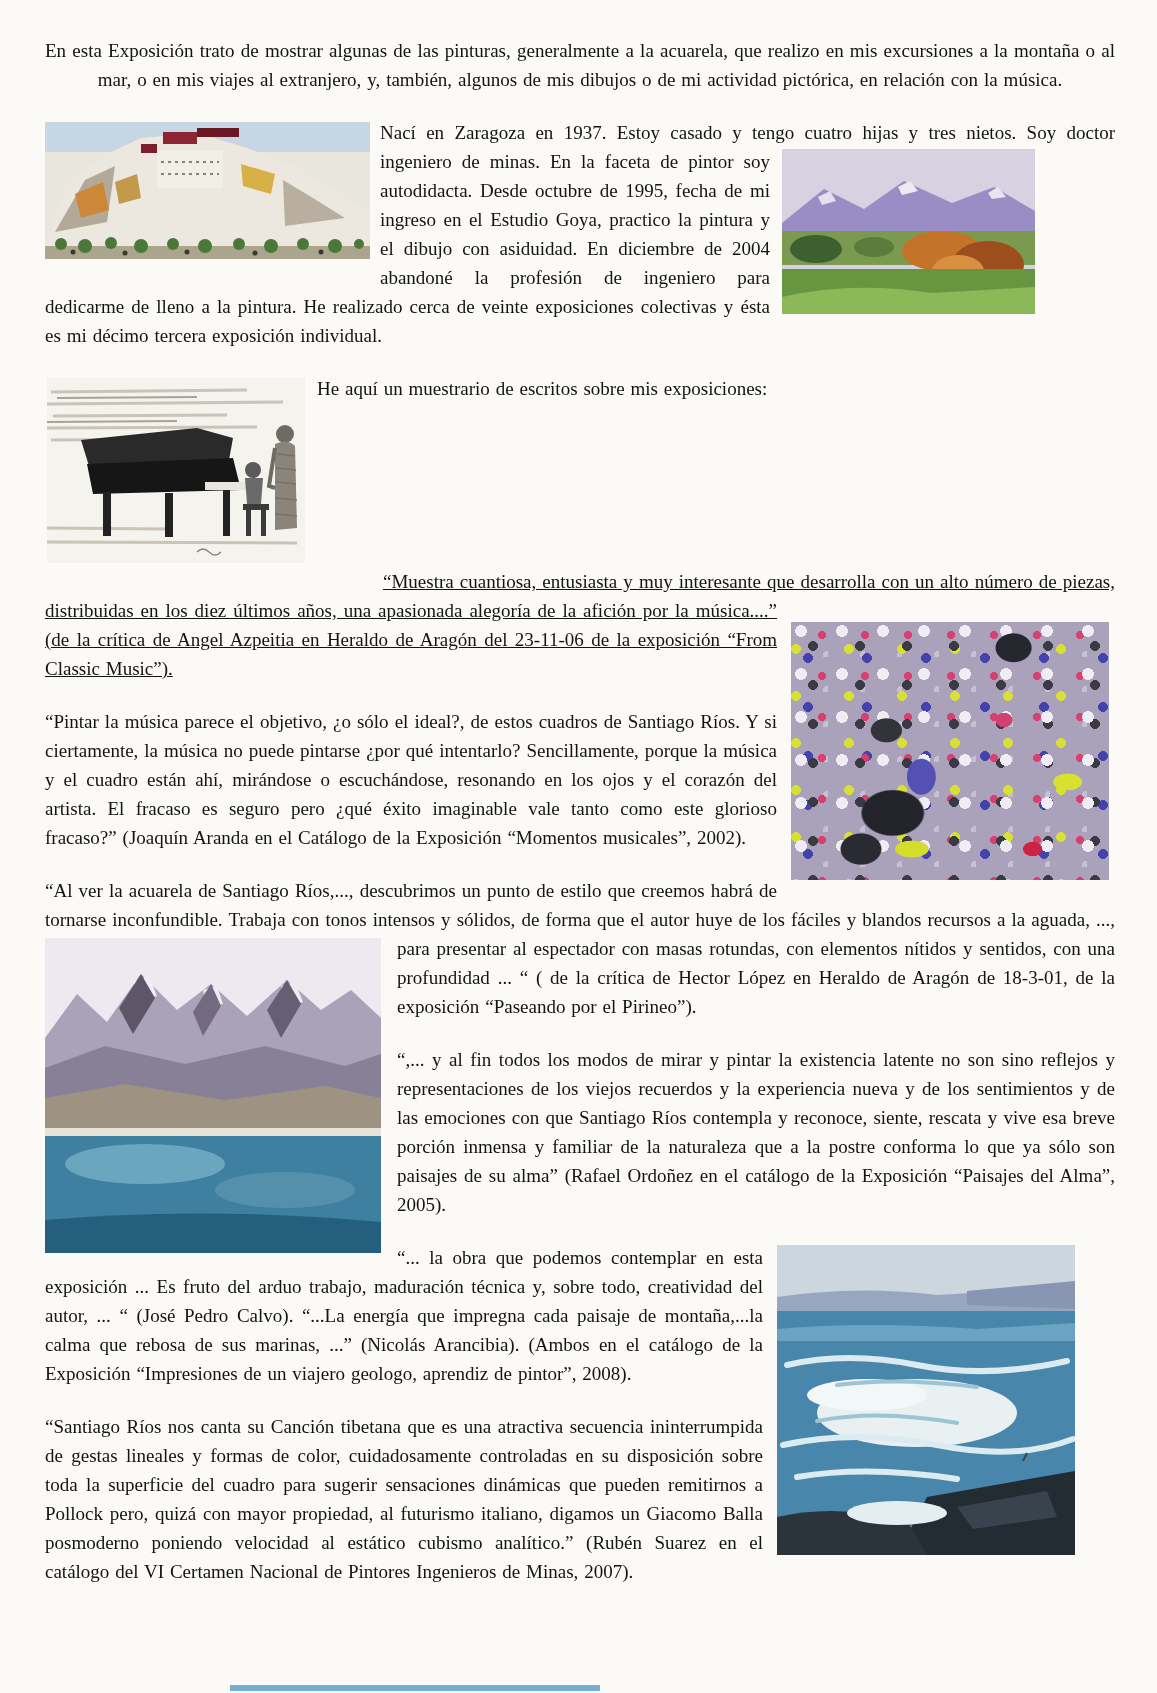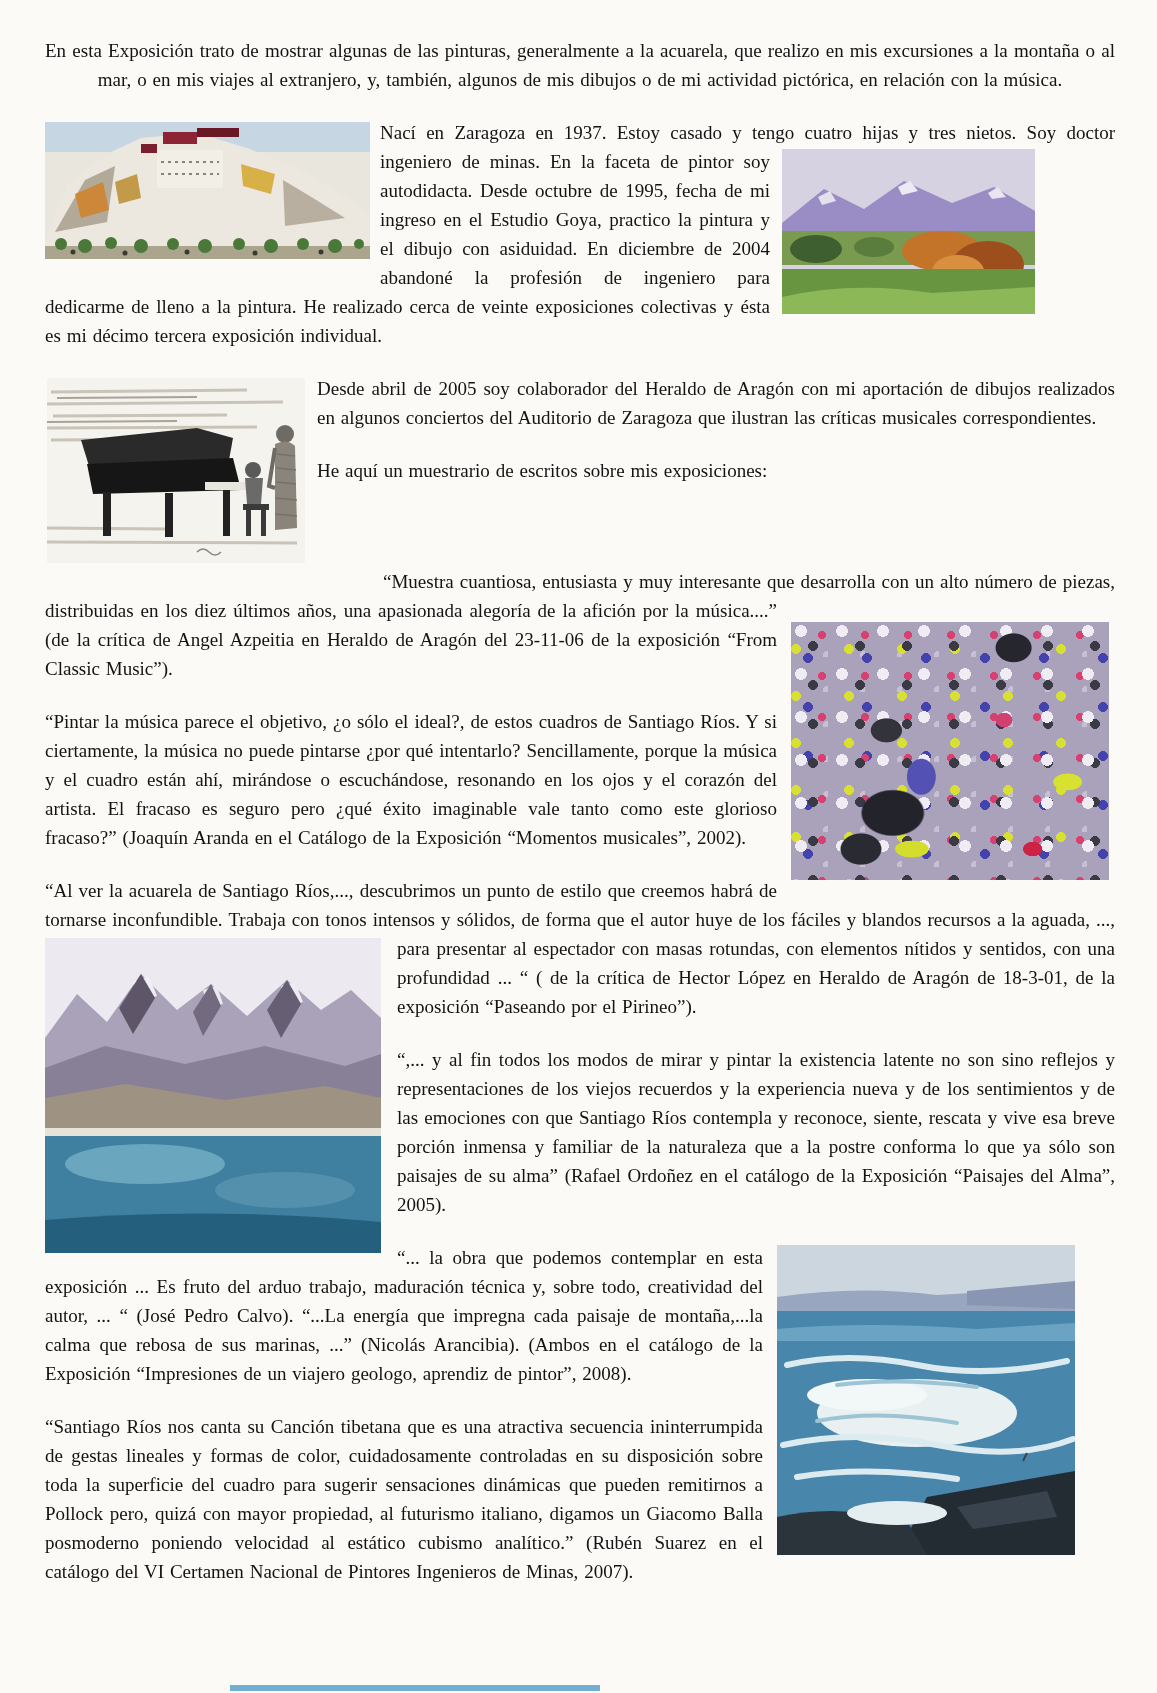--- a/index.html
+++ b/index.html
@@ -11,21 +11,21 @@
     overflow:hidden;
     box-sizing:border-box;
     padding:36px 42px 0 45px;
     font-family:"Liberation Serif","DejaVu Serif",serif;
     font-size:19px;line-height:29px;color:#131313;
     word-spacing:0.06em;
   }
   .para{margin:24px 0 0;text-align:justify;}
   .para.first{margin-top:0;}
   .center-last{text-align-last:center;}
-  .indent-first{text-indent:338px;}
+  .indent-first{text-indent:338px;text-decoration:underline;}
   .clear-l{clear:left;}
   .fl{float:left;}
   .fr{float:right;}
   svg.painting{display:block;background:#fff;}
   .p-tibet{width:325px;height:137px;margin:4px 10px 6px 0;}
   .p-autumn{width:253px;height:165px;margin:2px 80px 8px 12px;}
   .p-piano{width:258px;height:185px;margin:4px 12px 4px 2px;}
   .p-mountain{width:336px;height:315px;margin:4px 16px 6px 0;}
   .p-seascape{width:298px;height:310px;margin:2px 40px 6px 14px;}
   .p-abstract{
@@ -150,21 +150,20 @@
       <path d="M228,70 L222,108 L228,110" fill="none" stroke="#6e6a64" stroke-width="4"></path>
       <g stroke="#77716a" stroke-width="1.5">
         <line x1="230" y1="76" x2="248" y2="78"></line>
           <line x1="229" y1="90" x2="249" y2="92"></line>
         <line x1="229" y1="104" x2="249" y2="106"></line>
           <line x1="228" y1="120" x2="250" y2="122"></line>
         <line x1="228" y1="136" x2="250" y2="138"></line>
       </g>
       <path d="M150,174 q6,-6 12,0 q6,6 12,0" fill="none" stroke="#8a867e" stroke-width="1.5"></path>
     </svg>
-    <span>Desde abril de 2005 soy colaborador del Heraldo de Aragón con mi aportación de dibujos realizados en algunos conciertos del Auditorio de Zaragoza que ilustran las críticas musicales correspondientes.</span>
   </p>
 
   <p class="para">He aquí un muestrario de escritos sobre mis exposiciones:</p>
 
   <p class="para indent-first clear-l">
     <span>“Muestra cuantiosa, entusiasta y muy interesante que desarrolla con un alto número</span>
     <span class="p-abstract"></span>
     <span>de piezas, distribuidas en los diez últimos años, una apasionada alegoría de la afición por la música....” (de la crítica de Angel Azpeitia en Heraldo de Aragón  del 23-11-06 de la exposición “From Classic Music”).</span>
   </p>
 

